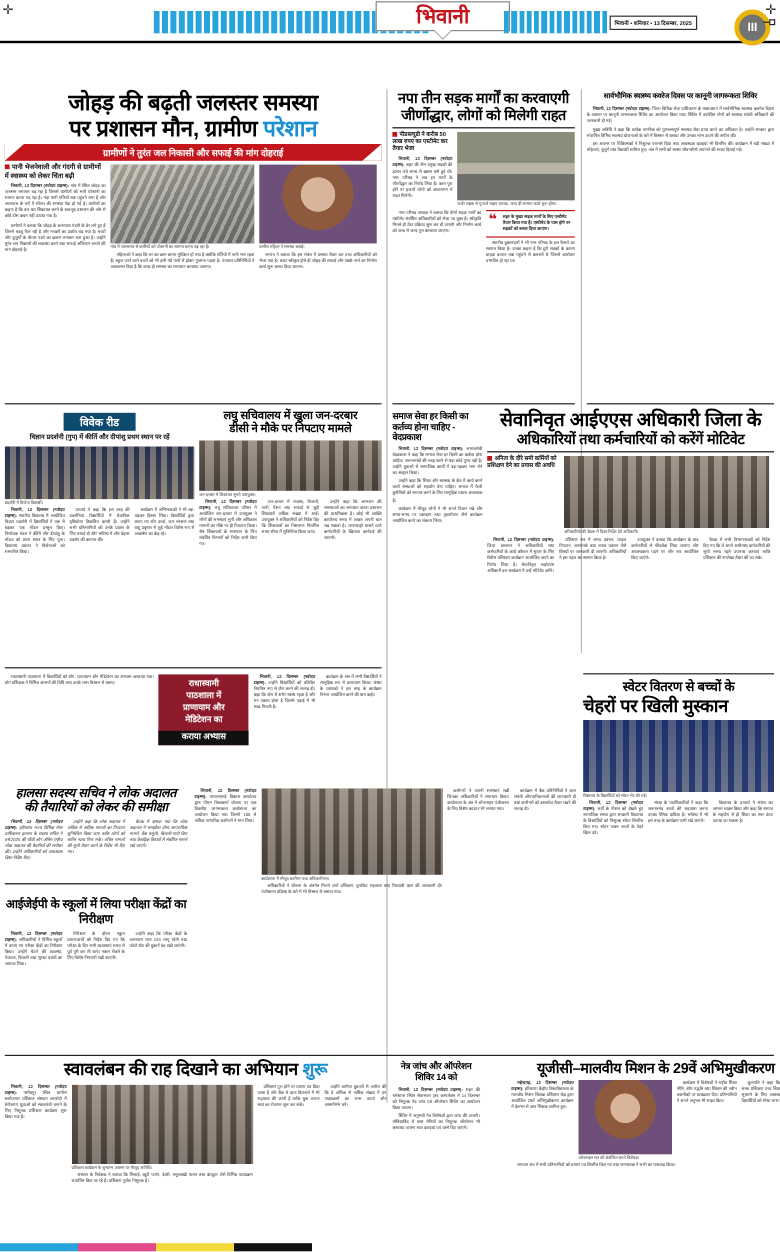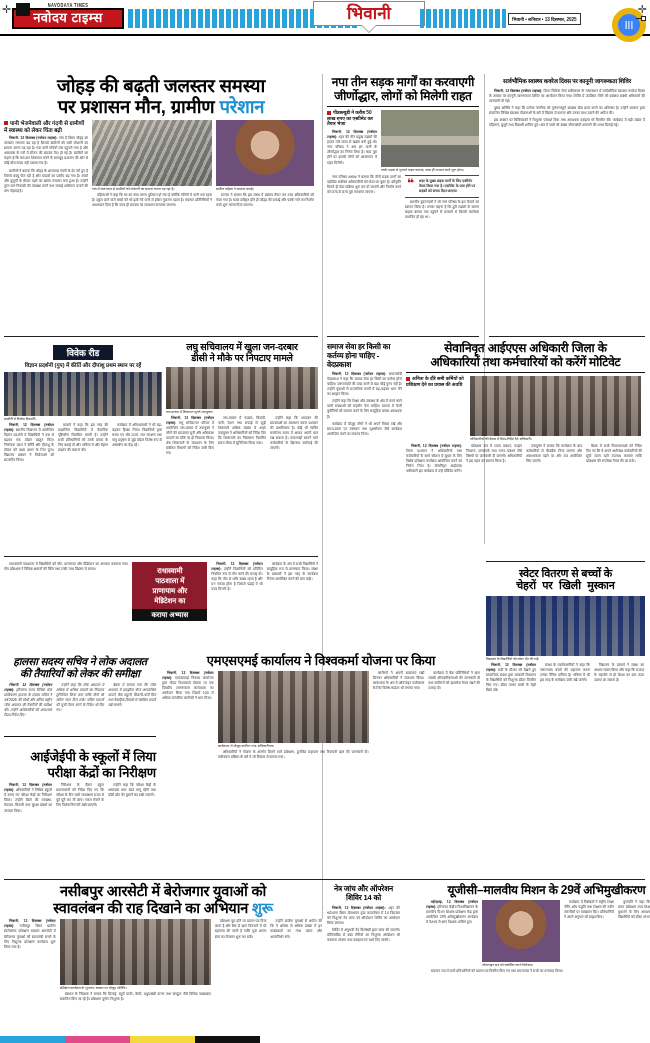--- a/index.html
+++ b/index.html
@@ -16,22 +16,22 @@
   .logo-flag{position:absolute;left:4px;top:0px;width:14px;height:13px;background:#111;}
   .bars{position:absolute;top:9px;height:19px;display:flex;gap:2px;overflow:hidden;}
   .bars span{display:block;width:5px;height:19px;background:#29a3dc;}
   .bars-l{left:128px;width:235px;}
   .bars-r{left:420px;width:86px;}
   .city-tab{position:absolute;left:313px;top:1px;width:112px;}
   .city-box{border:1px solid #888;background:#fff;text-align:center;font-size:17px;font-weight:bold;color:#c3161c;line-height:1.05;padding:3px 0 2px;}
   .city-notch{width:0;height:0;margin:0 auto;border-left:7px solid transparent;border-right:7px solid transparent;border-top:7px solid #fff;position:relative;top:-1px;
     filter:drop-shadow(0 1px 0 #888);}
   .datebox{position:absolute;left:508px;top:13px;border:1px solid #333;background:#fff;font-size:4.6px;padding:2px 3px;color:#111;white-space:nowrap;font-weight:bold;}
-  .emblem{position:absolute;left:612px;top:8px;width:22px;height:22px;border-radius:50%;background:#3b82f6;color:#fff;font-size:10px;font-weight:normal;
-      display:flex;align-items:center;justify-content:center;border:6px solid #eab308;}
+  .emblem{position:absolute;left:612px;top:8px;width:22px;height:22px;border-radius:50%;background:#737373;color:#fff;font-size:10px;font-weight:bold;
+      display:flex;align-items:center;justify-content:center;border:4px solid #eab308;}
   .emblem-tail{position:absolute;left:636px;top:18px;width:7px;height:1px;background:#222;}
   .emblem-tail:after{content:"";position:absolute;right:-3px;top:-2px;width:3px;height:3px;border:1px solid #222;background:#fff;}
 
   
   .col-rule{position:absolute;background:#b9b9b9;width:1px;}
   .hr-rule{position:absolute;background:#222;height:1px;}
   .hl{font-weight:bold;color:#000;line-height:1.08;letter-spacing:-.2px;}
   .blue{color:#1a8fd1;}
   .txt{font-size:3.5px;line-height:1.45;text-align:justify;color:#2b2b2b;}
   .txt p{margin:0 0 2px;text-indent:5px;}
@@ -64,25 +64,20 @@
 </style>
 </head>
 <body>
 
 <div class="page">
 
   <div class="masthead">
     <div class="reg-mark">✛</div>
     <div class="reg-mark-r">✛</div>
 
-    <div class="logo-wrap">
-      <div class="logo-flag"></div>
-      <div class="logo-eng">NAVODAYA TIMES</div>
-      <div class="logo-box">नवोदय टाइम्स</div>
-    </div>
 
     <div class="bars bars-l">
       <span></span>
         <span></span>
         <span></span>
         <span></span>
         <span></span>
         <span></span>
         <span></span>
         <span></span>
@@ -144,20 +139,25 @@
 
     <div class="col-rule" style="left:322px;top:38px;height:845px;"></div>
     <div class="col-rule" style="left:484px;top:38px;height:470px;"></div>
 
     <div style="position:absolute;left:4px;top:40px;width:314px;">
       <div class="hl" style="font-size:18.5px;text-align:center;">जोहड़ की बढ़ती जलस्तर समस्या</div>
       <div class="hl" style="font-size:18.5px;text-align:center;margin-top:1px;">
         <span>पर प्रशासन मौन, ग्रामीण </span><span class="blue">परेशान</span>
       </div>
 
+      <div style="position:relative;margin-top:3px;">
+        <div class="banner red">ग्रामीणों ने तुरंत जल निकासी और सफाई की मांग दोहराई</div>
+        <div class="banner-arrow"></div>
+        <div class="banner-arrow-r"></div>
+      </div>
 
       <div style="display:flex;gap:4px;margin-top:3px;">
         <div style="width:84px;">
           <div class="sub" style="font-size:5.5px;">
             <span class="bullet"></span><span>पानी भेजनेवाली और गंदगी से ग्रामीणों में स्वास्थ्य को लेकर चिंता बढ़ी</span>
           </div>
           <div class="txt" style="margin-top:3px;">
             <p><span class="place">भिवानी, 12 दिसम्बर (नवोदय टाइम्स):</span> <span>गांव में स्थित जोहड़ का जलस्तर लगातार बढ़ रहा है जिससे ग्रामीणों को भारी परेशानी का सामना करना पड़ रहा है। गंदा पानी गलियों तक पहुंचने लगा है और आसपास के घरों में सीलन की समस्या पैदा हो गई है। ग्रामीणों का कहना है कि बार-बार शिकायत करने के बावजूद प्रशासन की ओर से कोई ठोस कदम नहीं उठाया गया है।</span></p>
             <p>ग्रामीणों ने बताया कि जोहड़ के आसपास गंदगी के ढेर लगे हुए हैं जिनसे बदबू फैल रही है और मच्छरों का प्रकोप बढ़ गया है। बच्चों और बुजुर्गों के बीमार पड़ने का खतरा लगातार बना हुआ है। उन्होंने तुरंत जल निकासी की व्यवस्था करने तथा सफाई अभियान चलाने की मांग दोहराई है।</p>
           </div>
@@ -225,21 +225,21 @@
         <p>इस अवसर पर चिकित्सकों ने निशुल्क परामर्श दिया तथा आवश्यक दवाइयां भी वितरित कीं। कार्यक्रम में बड़ी संख्या में महिलाएं, बुजुर्ग तथा विद्यार्थी शामिल हुए। अंत में सभी को स्वस्थ जीवनशैली अपनाने की शपथ दिलाई गई।</p>
       </div>
     </div>
 
     <div class="hr-rule" style="left:4px;top:300px;width:314px;"></div>
     <div class="hr-rule" style="left:327px;top:300px;width:152px;"></div>
     <div class="hr-rule" style="left:489px;top:300px;width:156px;"></div>
 
     <div style="position:absolute;left:4px;top:306px;width:158px;">
       <div style="text-align:center;position:relative;">
-        <span class="tag-dark" style="background:#0f172a;font-size:9px;padding:1px 14px;">विवेक रीड</span>
+        <span class="tag-dark" style="background:#0c4a6e;font-size:9px;padding:1px 14px;">विवेक रीड</span>
       </div>
       <div class="sub" style="font-size:5.5px;text-align:center;margin-top:2px;">विज्ञान प्रदर्शनी (गुप) में कीर्ति और दीपांशु प्रथम स्थान पर रहें</div>
       <div class="ph people" style="height:44px;margin-top:3px;"></div>
       <div class="cap">प्रदर्शनी में विजेता विद्यार्थी।</div>
       <div style="display:flex;gap:4px;margin-top:2px;">
         <div style="width:50px;" class="txt">
           <p><span class="place">भिवानी, 12 दिसम्बर (नवोदय टाइम्स):</span> <span>स्थानीय विद्यालय में आयोजित विज्ञान प्रदर्शनी में विद्यार्थियों ने एक से बढ़कर एक मॉडल प्रस्तुत किए। निर्णायक मंडल ने कीर्ति और दीपांशु के मॉडल को प्रथम स्थान के लिए चुना। विद्यालय प्रबंधन ने विजेताओं को सम्मानित किया।</span></p>
         </div>
         <div style="width:50px;" class="txt">
             <p>प्राचार्य ने कहा कि इस तरह की प्रदर्शनियां विद्यार्थियों में वैज्ञानिक दृष्टिकोण विकसित करती हैं। उन्होंने सभी प्रतिभागियों को उनके प्रयास के लिए बधाई दी और भविष्य में और बेहतर प्रदर्शन की कामना की।</p>
@@ -271,21 +271,21 @@
     <div style="position:absolute;left:327px;top:306px;width:75px;">
       <div class="hl" style="font-size:7.5px;line-height:1.2;">समाज सेवा हर किसी का कर्तव्य होना चाहिए - वेदप्रकाश</div>
       <div class="txt" style="margin-top:3px;">
         <p><span class="place">भिवानी, 12 दिसम्बर (नवोदय टाइम्स):</span> <span>समाजसेवी वेदप्रकाश ने कहा कि समाज सेवा हर किसी का कर्तव्य होना चाहिए। जरूरतमंदों की मदद करने से बड़ा कोई पुण्य नहीं है। उन्होंने युवाओं से सामाजिक कार्यों में बढ़-चढ़कर भाग लेने का आह्वान किया।</span></p>
         <p>उन्होंने कहा कि शिक्षा और स्वास्थ्य के क्षेत्र में कार्य करने वाली संस्थाओं को सहयोग देना चाहिए। समाज में फैली कुरीतियों को समाप्त करने के लिए सामूहिक प्रयास आवश्यक हैं।</p>
         <p>कार्यक्रम में मौजूद लोगों ने भी अपने विचार रखे और समय-समय पर रक्तदान तथा वृक्षारोपण जैसे कार्यक्रम आयोजित करने का संकल्प लिया।</p>
       </div>
     </div>
 
     <div style="position:absolute;left:406px;top:306px;width:239px;">
-      <div class="hl" style="font-size:12px;text-align:center;">सेवानिवृत आईएएस अधिकारी जिला के</div>
+      <div class="hl" style="font-size:16px;text-align:center;">सेवानिवृत आईएएस अधिकारी जिला के</div>
       <div class="hl" style="font-size:12px;text-align:center;margin-top:1px;">अधिकारियों तथा कर्मचारियों को करेंगें मोटिवेट</div>
       <div class="blkline" style="margin-top:3px;"></div>
 
       <div style="display:flex;gap:4px;margin-top:3px;">
         <div style="width:60px;">
           <div class="sub" style="font-size:4.8px;">
             <span class="bullet"></span><span>अनिता के दौरे समी कर्मियों को प्रशिक्षण देने का प्रयास की अवधि</span>
           </div>
         </div>
         <div style="width:171px;">
@@ -347,36 +347,35 @@
             <p>उन्होंने कहा कि लोक अदालत में अधिक से अधिक मामलों का निपटारा सुनिश्चित किया जाए ताकि लोगों को त्वरित न्याय मिल सके। लंबित मामलों की सूची तैयार करने के निर्देश भी दिए गए।</p>
           </div>
         <div style="width:48px;" class="txt">
             <p>बैठक में बताया गया कि लोक अदालत में समझौता योग्य आपराधिक मामले, बैंक वसूली, बिजली-पानी बिल तथा वैवाहिक विवादों से संबंधित मामले रखे जाएंगे।</p>
           </div>
       </div>
     </div>
 
     <div style="position:absolute;left:4px;top:700px;width:152px;">
       <div class="blkline" style="margin-bottom:3px;"></div>
-      <div class="hl" style="font-size:13px;text-align:right;line-height:1.2;margin-top:12px;">आईजेईपी के स्कूलों में लिया परीक्षा केंद्रों का निरीक्षण</div>
+      <div class="hl" style="font-size:10px;text-align:center;line-height:1.2;margin-top:12px;">आईजेईपी के स्कूलों में लिया परीक्षा केंद्रों का निरीक्षण</div>
       <div style="display:flex;gap:4px;margin-top:3px;">
         <div style="width:48px;" class="txt">
           <p><span class="place">भिवानी, 12 दिसम्बर (नवोदय टाइम्स):</span> <span>अधिकारियों ने विभिन्न स्कूलों में बनाए गए परीक्षा केंद्रों का निरीक्षण किया। उन्होंने बैठने की व्यवस्था, पेयजल, बिजली तथा सुरक्षा प्रबंधों का जायजा लिया।</span></p>
         </div>
         <div style="width:48px;" class="txt">
             <p>निरीक्षण के दौरान स्कूल प्रधानाचार्यों को निर्देश दिए गए कि परीक्षा के दिन सभी व्यवस्थाएं समय से पूर्व पूरी कर ली जाएं। नकल रोकने के लिए विशेष निगरानी रखी जाएगी।</p>
           </div>
         <div style="width:48px;" class="txt">
             <p>उन्होंने कहा कि परीक्षा केंद्रों के आसपास धारा 163 लागू रहेगी तथा फोटो स्टेट की दुकानें बंद रखी जाएंगी।</p>
           </div>
       </div>
     </div>
 
     <div style="position:absolute;left:162px;top:618px;width:318px;">
-      <div class="hl" style="font-size:13px;text-align:center;">एमएसएमई कार्यालय ने विश्वकर्मा योजना पर किया</div>
       <div style="display:flex;gap:4px;margin-top:3px;">
         <div style="width:52px;" class="txt">
           <p><span class="place">भिवानी, 12 दिसम्बर (नवोदय टाइम्स):</span> <span>एमएसएमई विकास कार्यालय द्वारा पीएम विश्वकर्मा योजना पर एक दिवसीय जागरूकता कार्यशाला का आयोजन किया गया जिसमें 100 से अधिक पारंपरिक कारीगरों ने भाग लिया।</span></p>
         </div>
         <div style="width:152px;">
           <div class="ph indoor" style="height:72px;"></div>
           <div class="cap">कार्यशाला में मौजूद कारीगर तथा अधिकारीगण।</div>
           <div class="txt" style="margin-top:2px;">
               <p>अधिकारियों ने योजना के अंतर्गत मिलने वाले प्रशिक्षण, टूलकिट सहायता तथा रियायती ऋण की जानकारी दी। पंजीकरण प्रक्रिया के बारे में भी विस्तार से बताया गया।</p>
             </div>
@@ -385,40 +384,39 @@
             <p>कारीगरों ने अपनी समस्याएं रखीं जिनका अधिकारियों ने समाधान किया। कार्यशाला के अंत में ऑनलाइन पंजीकरण के लिए विशेष काउंटर भी लगाया गया।</p>
           </div>
         <div style="width:52px;" class="txt">
             <p>कार्यक्रम में बैंक प्रतिनिधियों ने ऋण संबंधी औपचारिकताओं की जानकारी दी तथा कारीगरों को दस्तावेज तैयार रखने की सलाह दी।</p>
           </div>
       </div>
     </div>
 
     <div style="position:absolute;left:486px;top:532px;width:159px;">
       <div class="hl" style="font-size:11px;text-align:center;">स्वेटर वितरण से बच्चों के</div>
-      <div class="hl" style="font-size:11px;text-align:center;margin-top:1px;font-family:Liberation Mono, monospace;">चेहरों पर खिली मुस्कान</div>
+      <div class="hl" style="font-size:15px;text-align:left;margin-top:1px;">चेहरों पर खिली मुस्कान</div>
       <div class="ph blue" style="height:60px;margin-top:3px;"></div>
       <div class="cap">विद्यालय के विद्यार्थियों को स्वेटर भेंट की गईं।</div>
       <div style="display:flex;gap:4px;margin-top:2px;">
         <div style="width:50px;" class="txt">
           <p><span class="place">भिवानी, 12 दिसम्बर (नवोदय टाइम्स):</span> <span>सर्दी के मौसम को देखते हुए सामाजिक संस्था द्वारा सरकारी विद्यालय के विद्यार्थियों को निशुल्क स्वेटर वितरित किए गए। स्वेटर पाकर बच्चों के चेहरे खिल उठे।</span></p>
         </div>
         <div style="width:50px;" class="txt">
             <p>संस्था के पदाधिकारियों ने कहा कि जरूरतमंद बच्चों की सहायता करना उनका नैतिक दायित्व है। भविष्य में भी इस तरह के कार्यक्रम जारी रखे जाएंगे।</p>
           </div>
         <div style="width:50px;" class="txt">
             <p>विद्यालय के प्राचार्य ने संस्था का आभार व्यक्त किया और कहा कि समाज के सहयोग से ही शिक्षा का स्तर ऊंचा उठाया जा सकता है।</p>
           </div>
       </div>
     </div>
 
     <div class="hr-rule" style="left:4px;top:843px;width:641px;"></div>
 
     <div style="position:absolute;left:4px;top:848px;width:318px;">
-      <div class="hl" style="font-size:14.5px;text-align:center;">नसीबपुर आरसेटी में बेरोजगार युवाओं को</div>
       <div class="hl" style="font-size:14.5px;text-align:center;margin-top:1px;">
         <span>स्वावलंबन की राह दिखाने का अभियान </span><span class="blue">शुरू</span>
       </div>
       <div style="display:flex;gap:4px;margin-top:3px;">
         <div style="width:52px;" class="txt">
           <p><span class="place">भिवानी, 12 दिसम्बर (नवोदय टाइम्स):</span> <span>नसीबपुर स्थित ग्रामीण स्वरोजगार प्रशिक्षण संस्थान आरसेटी में बेरोजगार युवाओं को स्वावलंबी बनाने के लिए निशुल्क प्रशिक्षण कार्यक्रम शुरू किया गया है।</span></p>
         </div>
         <div style="width:152px;">
           <div class="ph indoor" style="height:66px;"></div>
           <div class="cap">प्रशिक्षण कार्यक्रम के शुभारंभ अवसर पर मौजूद अतिथि।</div>

